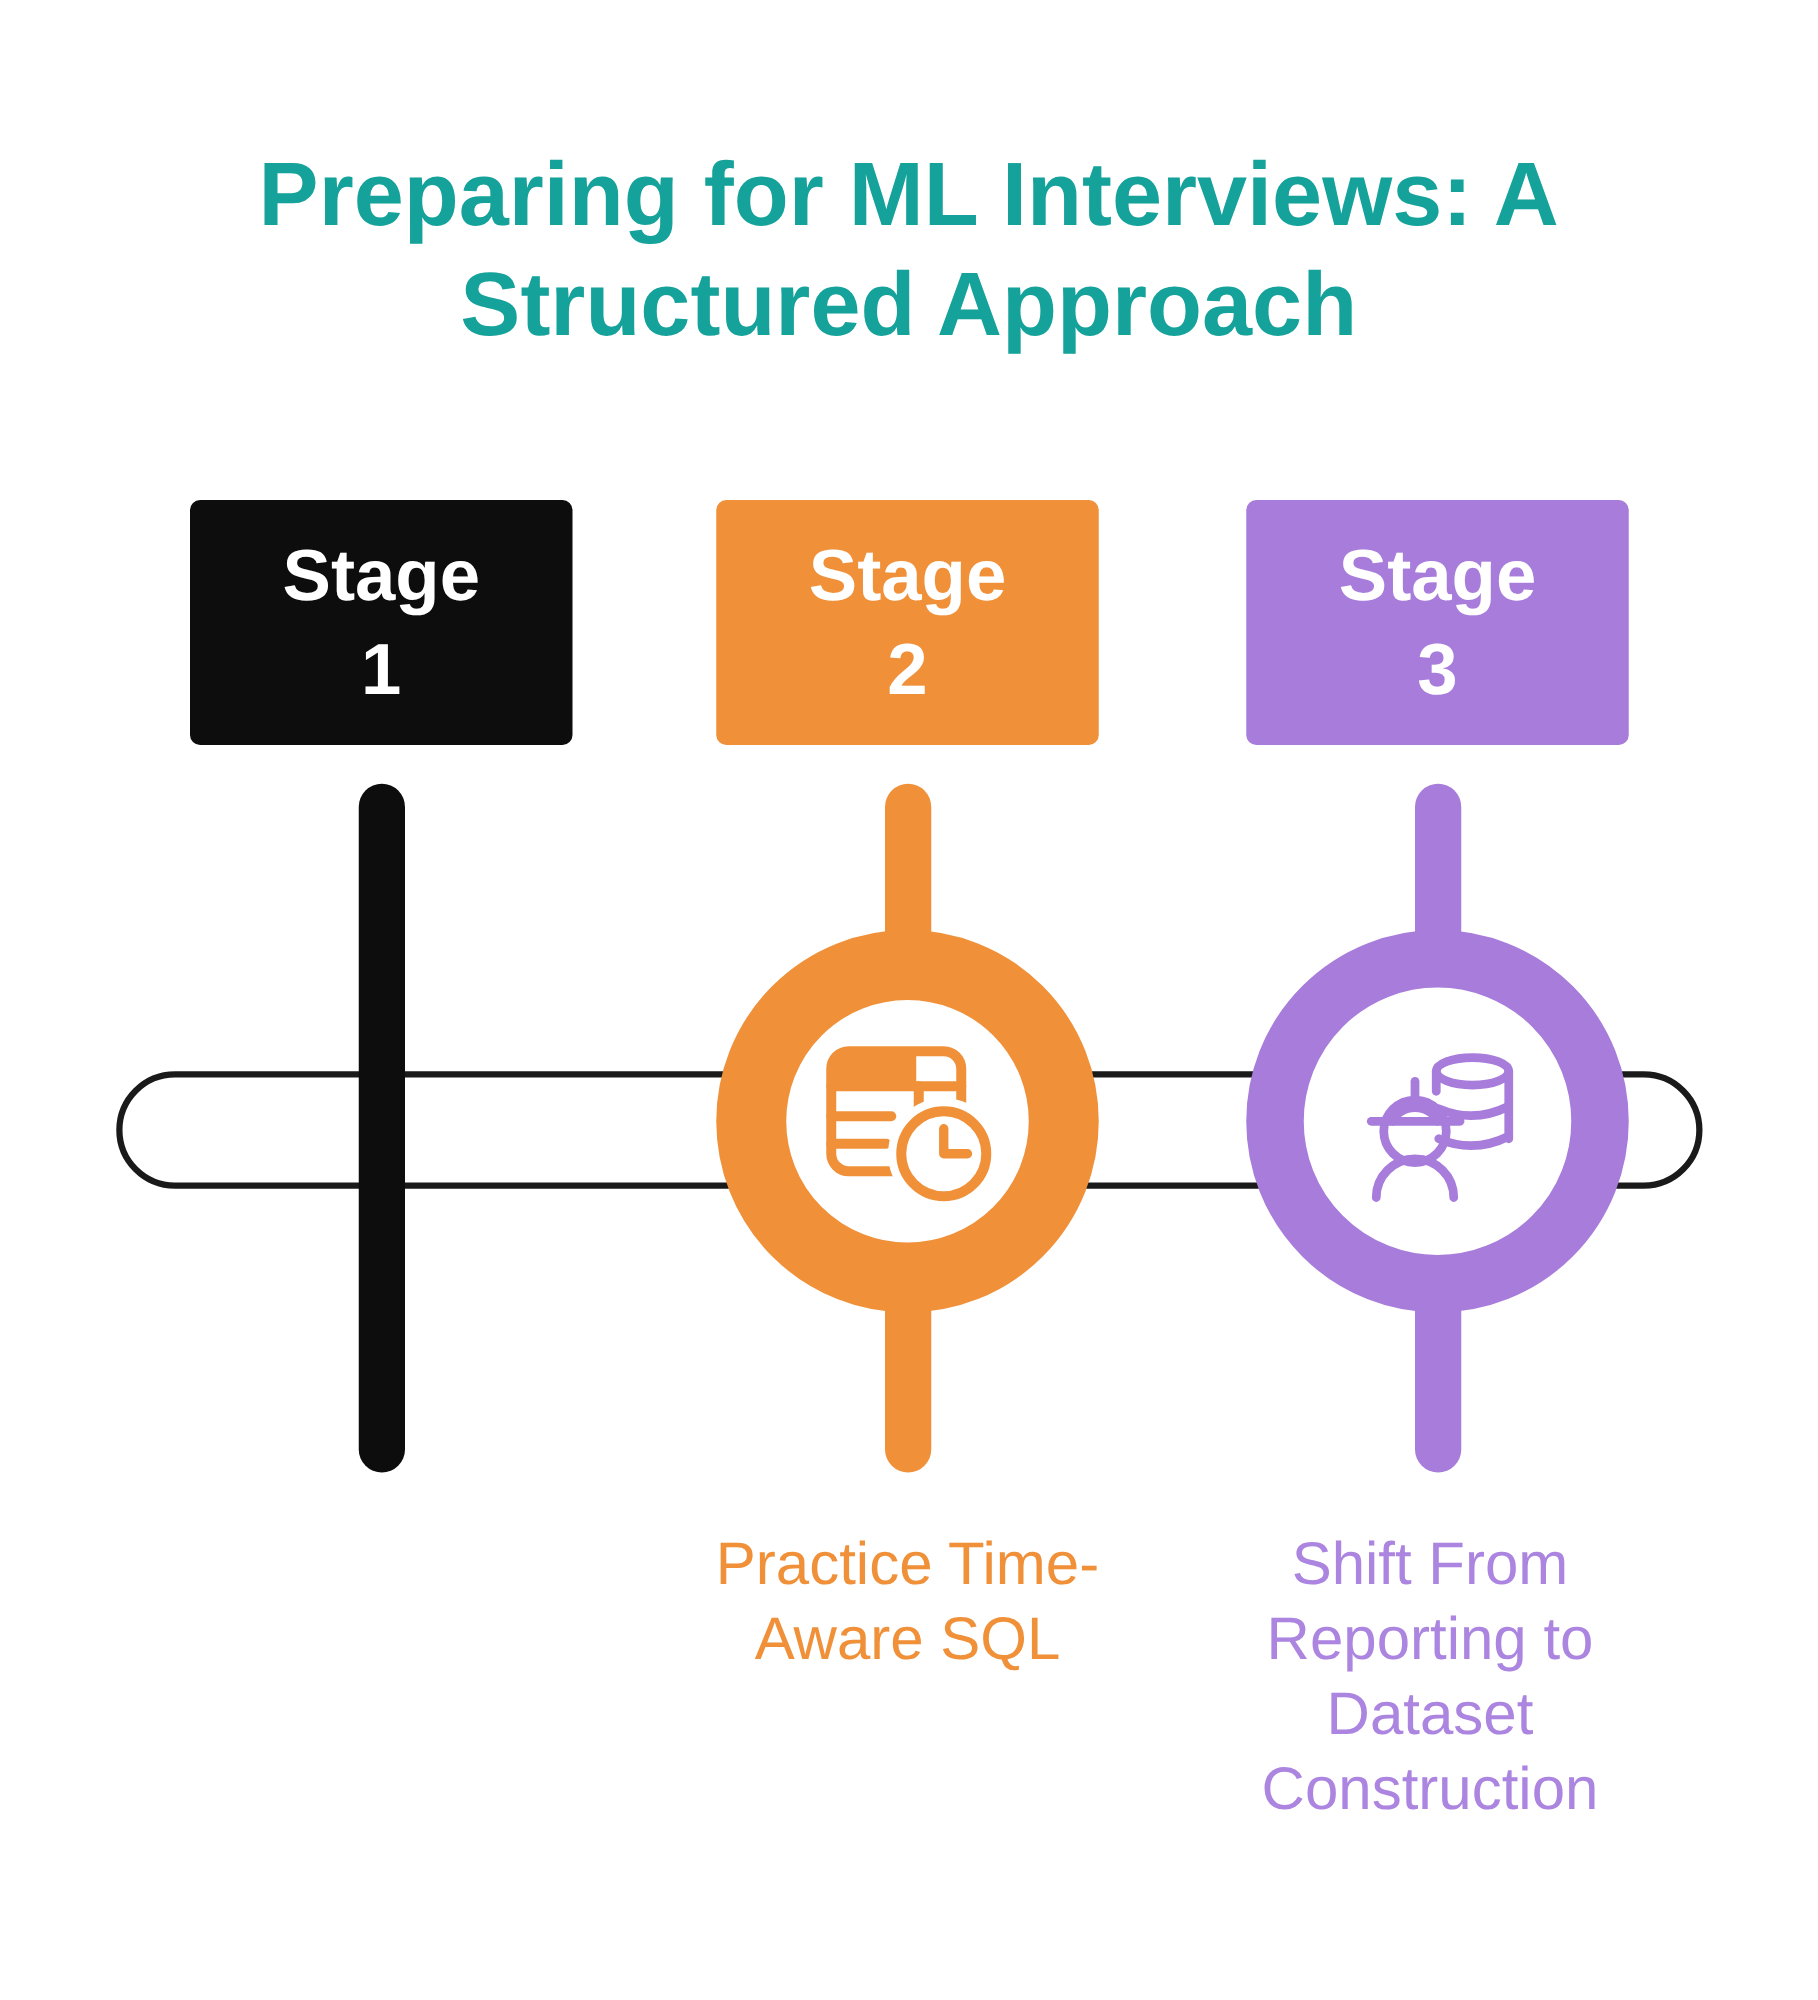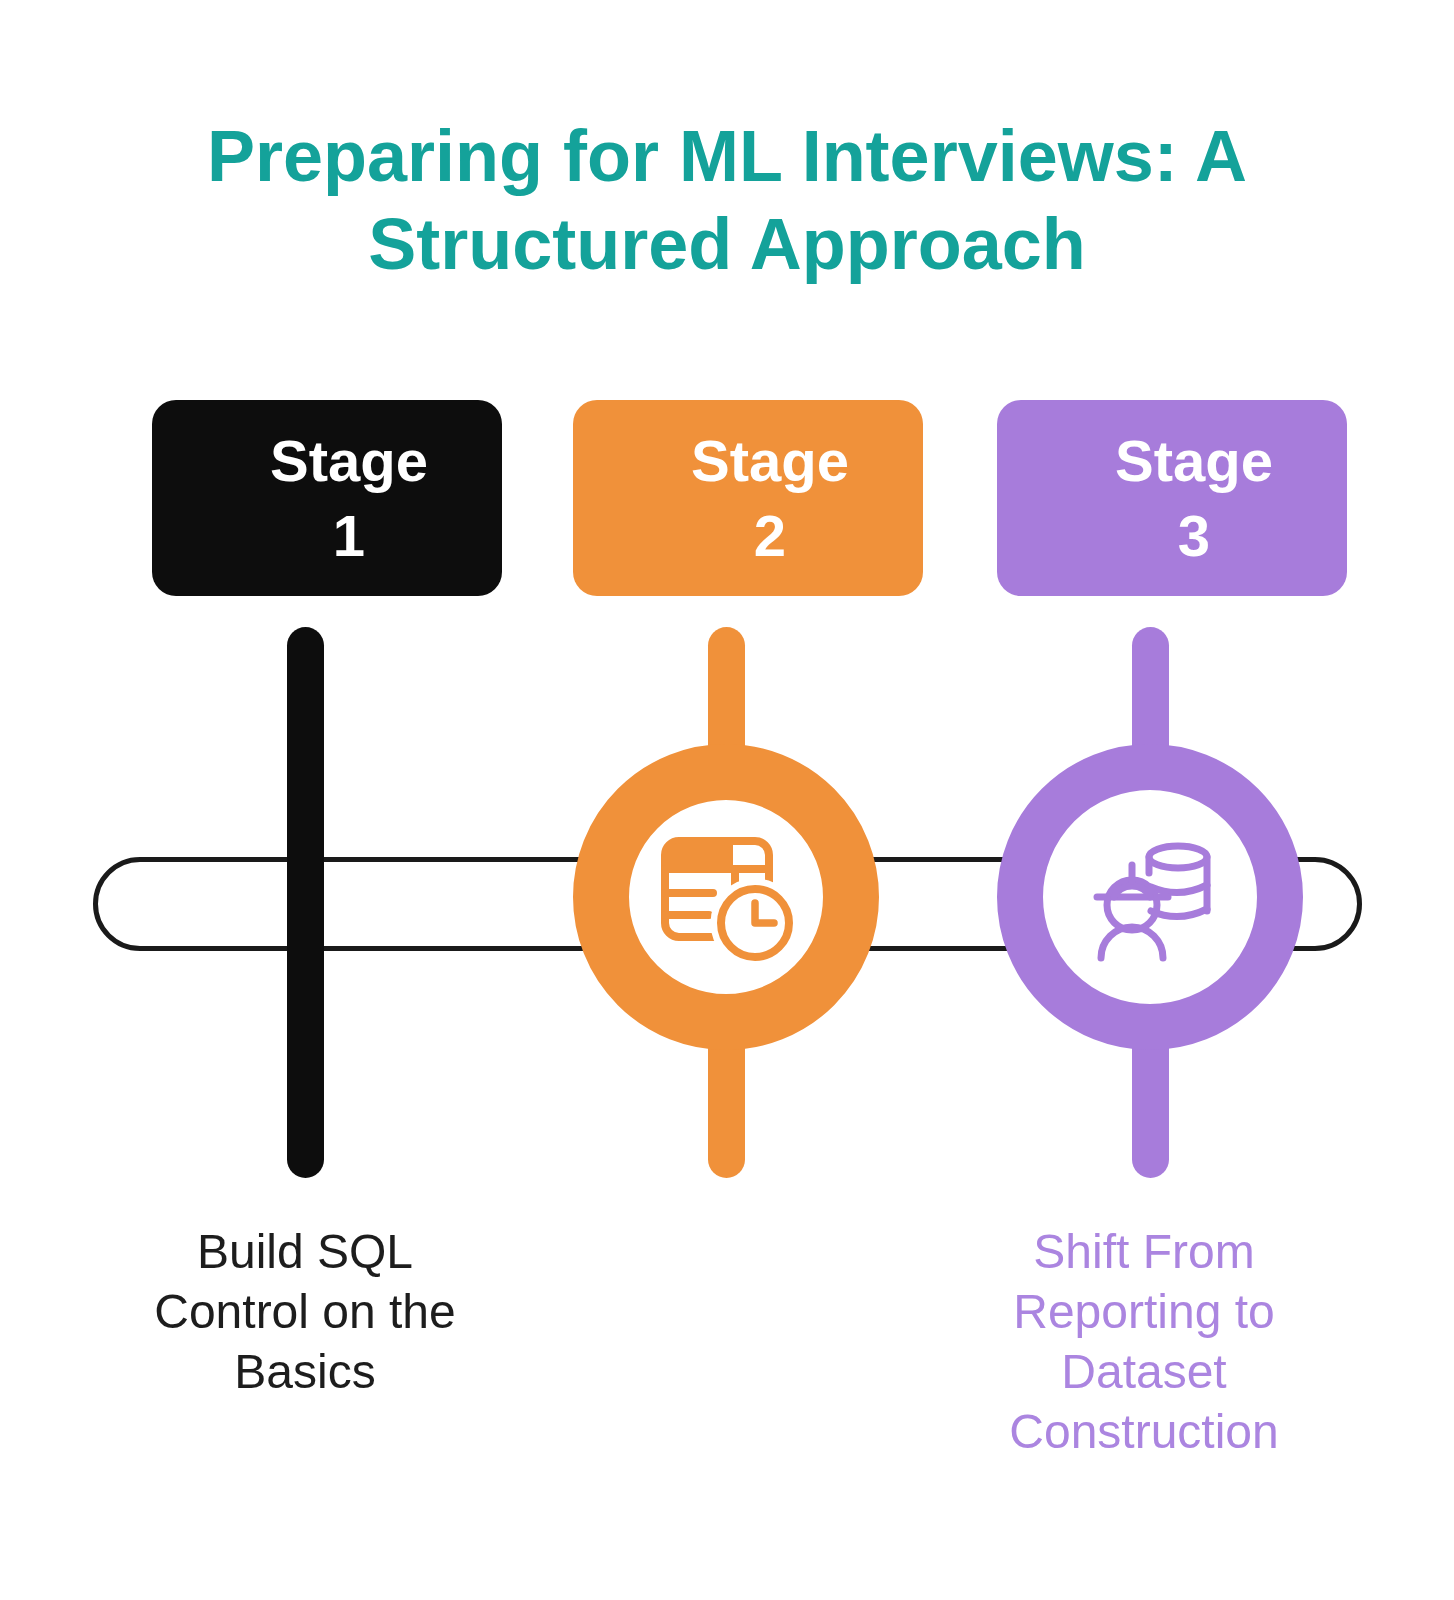--- a/index.html
+++ b/index.html
@@ -15,24 +15,24 @@
     text-align:center;font-size:72px;line-height:88px;font-weight:bold;
     white-space:pre-line;letter-spacing:0px;
   }
   .capsule{
     position:absolute;left:93px;top:857px;width:1269px;height:94px;
     border:5px solid #1A1A1A;border-radius:47px;box-sizing:border-box;
     background:transparent;z-index:1;
   }
   .badge{
     position:absolute;top:400px;width:306px;height:196px;
-    border-radius:24px;z-index:4;
+    border-radius:8px;z-index:4;
     display:flex;align-items:center;justify-content:center;
     color:#ffffff;font-weight:bold;font-size:58px;line-height:75px;
-    text-align:center;white-space:pre-line;padding-left:44px;
+    text-align:center;white-space:pre-line;
   }
   .vbar{
     position:absolute;top:627px;height:551px;width:37px;
     border-radius:19px;z-index:2;
   }
   .ring{
     position:absolute;top:744px;width:306px;height:306px;
     border-style:solid;border-radius:50%;background:#ffffff;
     box-sizing:border-box;z-index:3;
     display:flex;align-items:center;justify-content:center;
@@ -53,42 +53,41 @@
 <div class="page">
 
   <div class="title" style="color: rgb(20, 162, 154);">Preparing for ML Interviews: A
 Structured Approach</div>
 
   <div class="capsule" style="border-color: rgb(26, 26, 26);"></div>
 
   <div class="vbar" style="left: 287px; background: rgb(13, 13, 13);"></div>
   <div class="badge" style="left: 152px; background: rgb(13, 13, 13); color: rgb(255, 255, 255);">Stage
 1</div>
-  <div class="caption" style="left: 105px; color: rgb(29, 29, 29);">Build SQL
-Control on the
-Basics</div>
 
   <div class="vbar" style="left: 708px; background: rgb(240, 145, 58);"></div>
   <div class="badge" style="left: 573px; background: rgb(240, 145, 58); color: rgb(255, 255, 255);">Stage
 2</div>
   <div class="ring ring-2" style="left: 573px; border-color: rgb(240, 145, 58); color: rgb(240, 145, 58);">
     <svg width="150" height="140" viewBox="0 0 150 140">
       <g fill="none" stroke="currentColor" stroke-width="8" stroke-linecap="round" stroke-linejoin="round">
         <rect x="14" y="14" width="104" height="96" rx="14"></rect>
         <path d="M14 42 H118"></path>
         <path d="M84 42 V70"></path>
         <path d="M14 66 H62"></path>
         <path d="M14 88 H58"></path>
       </g>
       <path d="M28 16 H82 V40 H16 V30 Q16 16 30 16 Z" fill="currentColor" stroke="none"></path>
       <circle cx="104" cy="96" r="40" fill="#ffffff" stroke="#ffffff" stroke-width="9"></circle>
       <circle cx="104" cy="96" r="34" fill="#ffffff" stroke="currentColor" stroke-width="8"></circle>
       <path d="M104 76 L104 96 L123 96" fill="none" stroke="currentColor" stroke-width="7.5" stroke-linecap="round" stroke-linejoin="round"></path>
     </svg>
   </div>
+  <div class="caption" style="left: 526px; color: rgb(240, 145, 58);">Practice Time-
+Aware SQL</div>
 
   <div class="vbar" style="left: 1132px; background: rgb(167, 124, 219);"></div>
   <div class="badge" style="left: 997px; background: rgb(167, 124, 219); color: rgb(255, 255, 255);">Stage
 3</div>
   <div class="ring ring-3" style="left: 997px; border-color: rgb(167, 124, 219); color: rgb(167, 124, 219);">
     <svg width="150" height="140" viewBox="0 0 150 140">
       <g fill="none" stroke="currentColor" stroke-width="7" stroke-linecap="round" stroke-linejoin="round">
 
         <ellipse cx="103" cy="30" rx="29" ry="11"></ellipse>
         <path d="M132 30 V84"></path>

